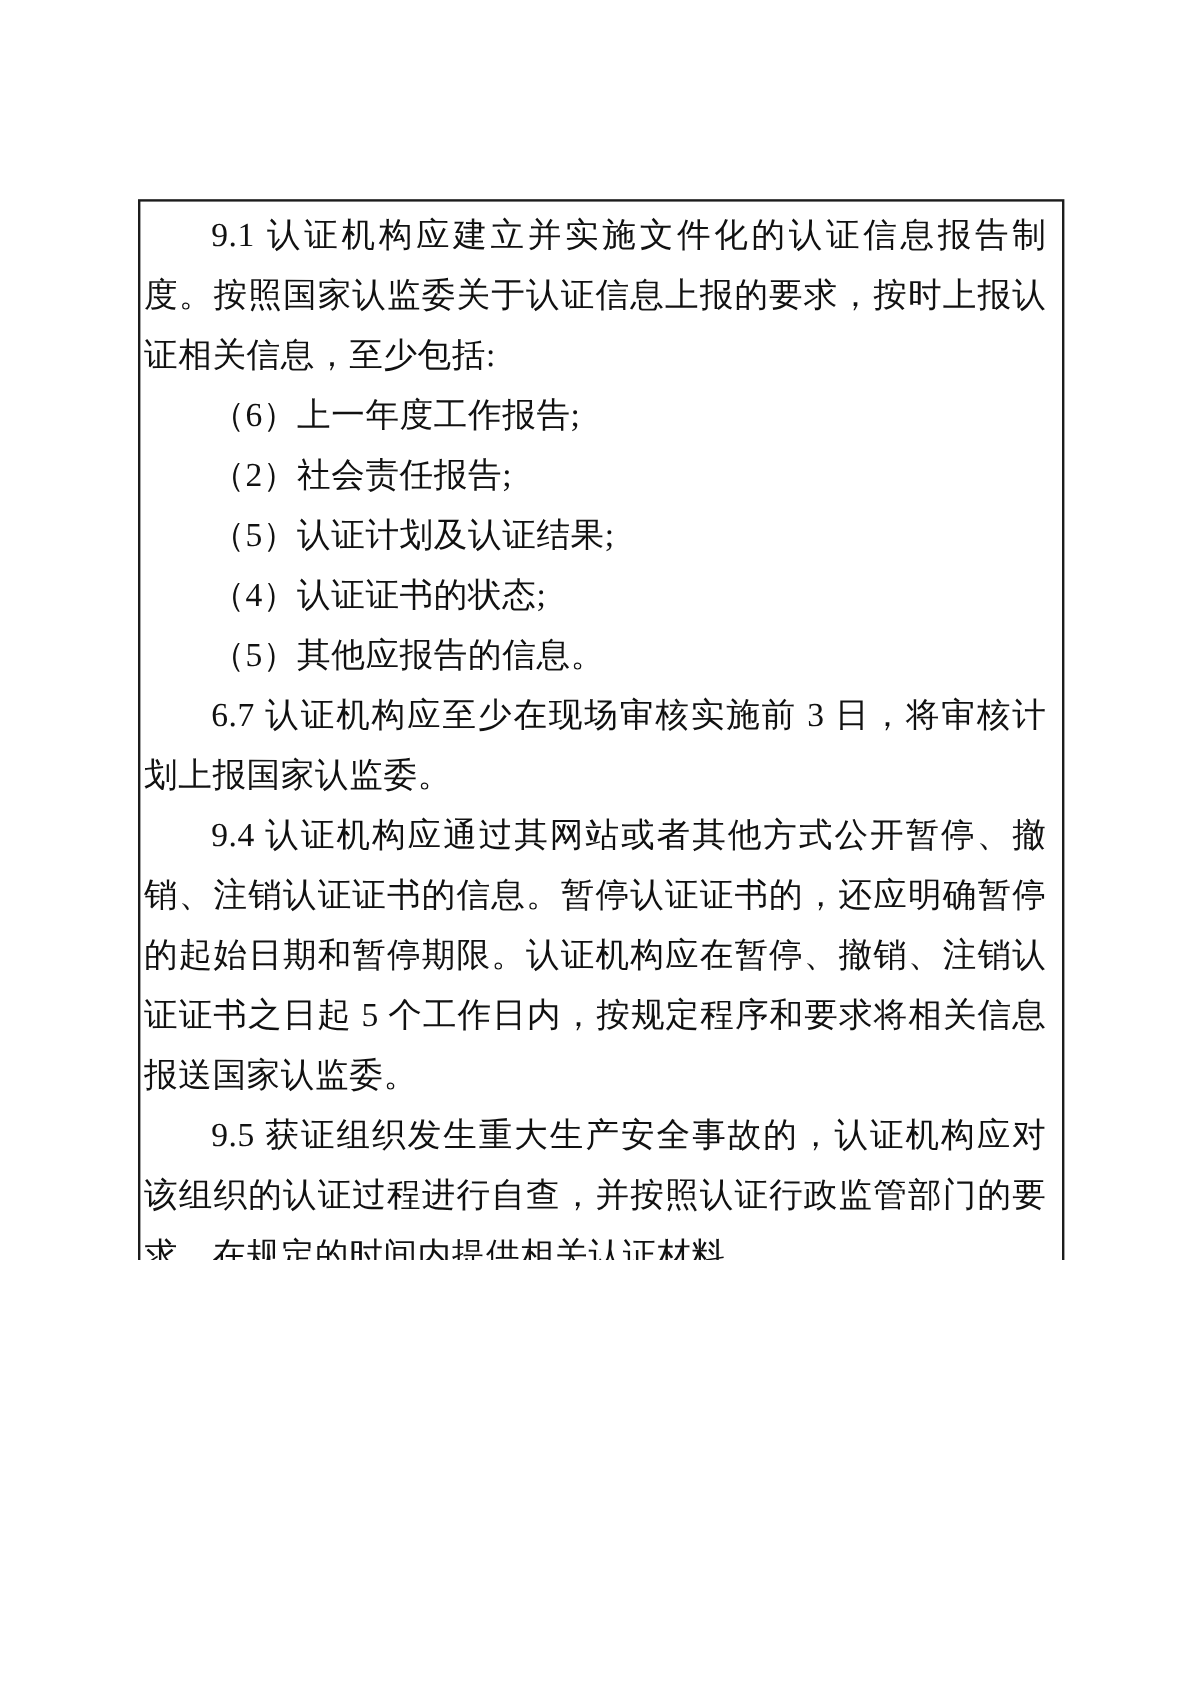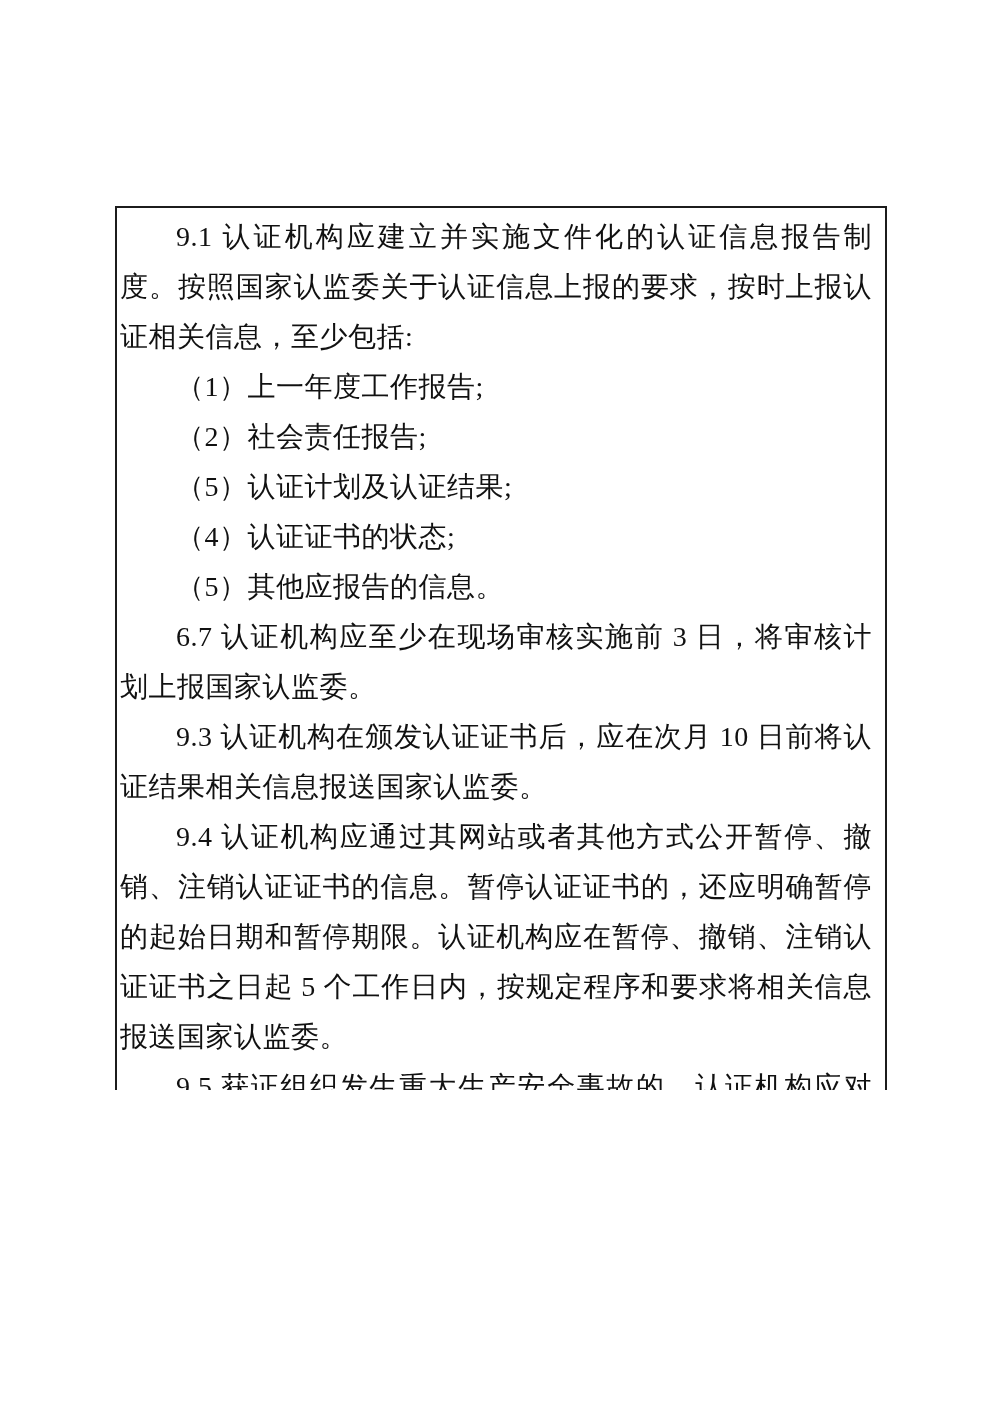--- a/index.html
+++ b/index.html
@@ -15,21 +15,20 @@
     color: #111111;
   }
   .page {
     position: absolute;
     left: 0;
     top: 0;
     width: 1000px;
     height: 1050px;
     background: #ffffff;
     overflow: hidden;
-    margin-top: 40px;
   }
   .content-box {
     position: absolute;
     left: 115px;
     top: 166px;
     width: 772px;
     height: 1106px;
     box-sizing: border-box;
     border: 2px solid #1c1c1c;
     padding: 4px 13px 0 3px;
@@ -58,26 +57,25 @@
     color: #111111;
   }
 </style>
 </head>
 <body>
 
 <div class="page">
 
   <div class="content-box">
     <p class="para">9.1 认证机构应建立并实施文件化的认证信息报告制度。按照国家认监委关于认证信息上报的要求，按时上报认证相关信息，至少包括:</p>
-    <p class="para">（1）上一年度工作报告;</p>
+    <p class="para">（6）上一年度工作报告;</p>
     <p class="para">（2）社会责任报告;</p>
     <p class="para">（5）认证计划及认证结果;</p>
     <p class="para">（4）认证证书的状态;</p>
     <p class="para">（5）其他应报告的信息。</p>
     <p class="para">6.7 认证机构应至少在现场审核实施前 3 日，将审核计划上报国家认监委。</p>
-    <p class="para">9.3 认证机构在颁发认证证书后，应在次月 10 日前将认证结果相关信息报送国家认监委。</p>
     <p class="para">9.4 认证机构应通过其网站或者其他方式公开暂停、撤销、注销认证证书的信息。暂停认证证书的，还应明确暂停的起始日期和暂停期限。认证机构应在暂停、撤销、注销认证证书之日起 5 个工作日内，按规定程序和要求将相关信息报送国家认监委。</p>
     <p class="para">9.5 获证组织发生重大生产安全事故的，认证机构应对该组织的认证过程进行自查，并按照认证行政监管部门的要求，在规定的时间内提供相关认证材料。</p>
   </div>
 
   <div class="page-footer">— 43 —</div>
 
 </div>
 
 </body></html>

